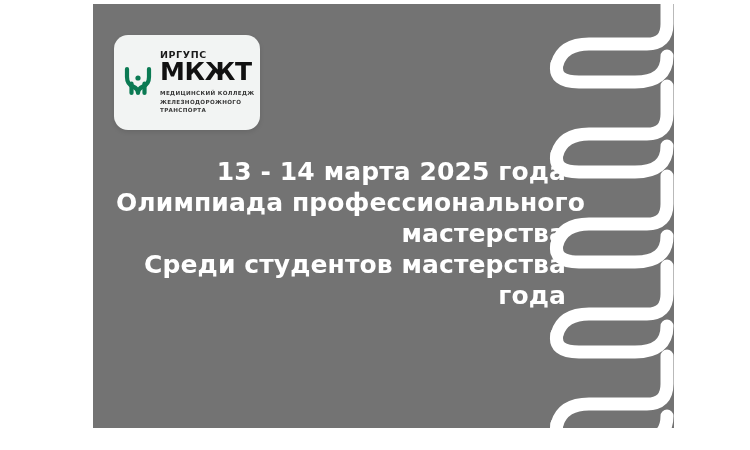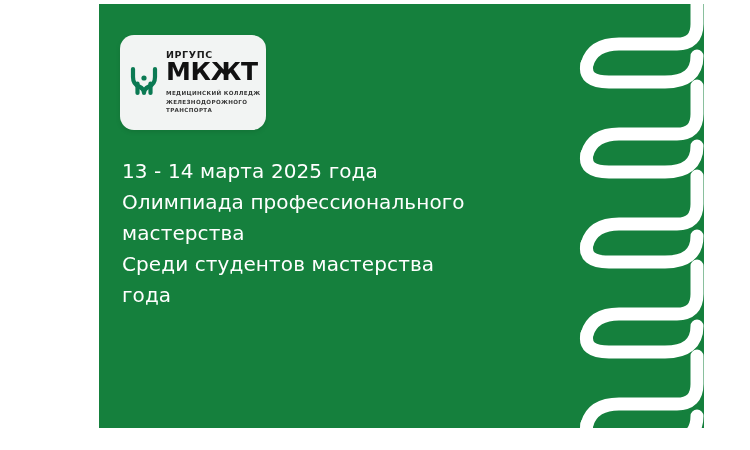--- a/index.html
+++ b/index.html
@@ -18,27 +18,26 @@
   .poster-root {
     position: relative;
     width: 750px;
     height: 450px;
     background: #ffffff;
   }
 
   
   .green-panel {
     position: absolute;
-    left: 99px;
+    left: 93px;
     top: 4px;
     width: 581px;
     height: 424px;
-    background: #15803d;
+    background: #737373;
     overflow: hidden;
-    padding-left: 24px;
   }
 
   
   .pattern-strip {
     position: absolute;
     right: 0px;
     top: 0px;
     width: 125px;
     height: 424px;
     overflow: hidden;
@@ -110,25 +109,26 @@
 
   
   .announcement {
     position: absolute;
     left: 23px;            
     top: 152px;            
     width: 450px;
   }
   .announcement .line {
     color: #ffffff;
-    font-size: 20px;
-    font-weight: 400;
+    font-size: 25px;
+    font-weight: 700;
     line-height: 31px;
     letter-spacing: 0.1px;
     white-space: nowrap;
+    text-align: right;
   }
 </style>
 </head>
 <body>
 
 <div class="poster-root">
 
   <div class="green-panel">
 
     <div class="pattern-strip">

